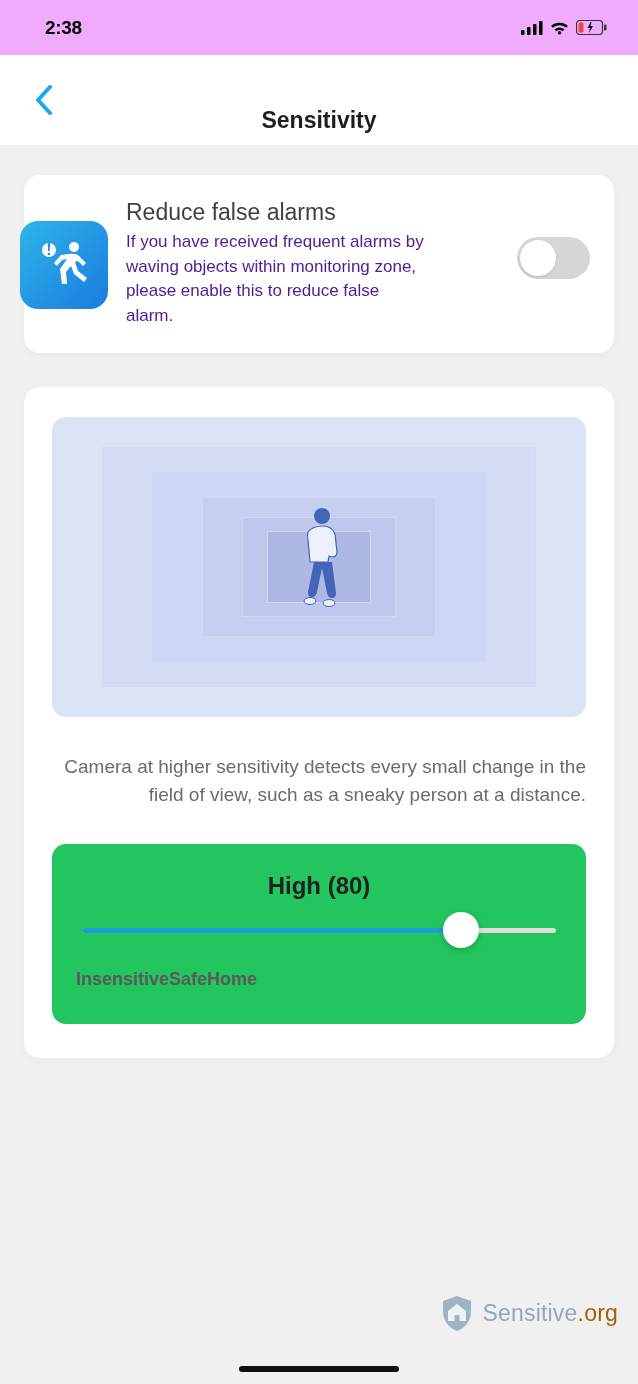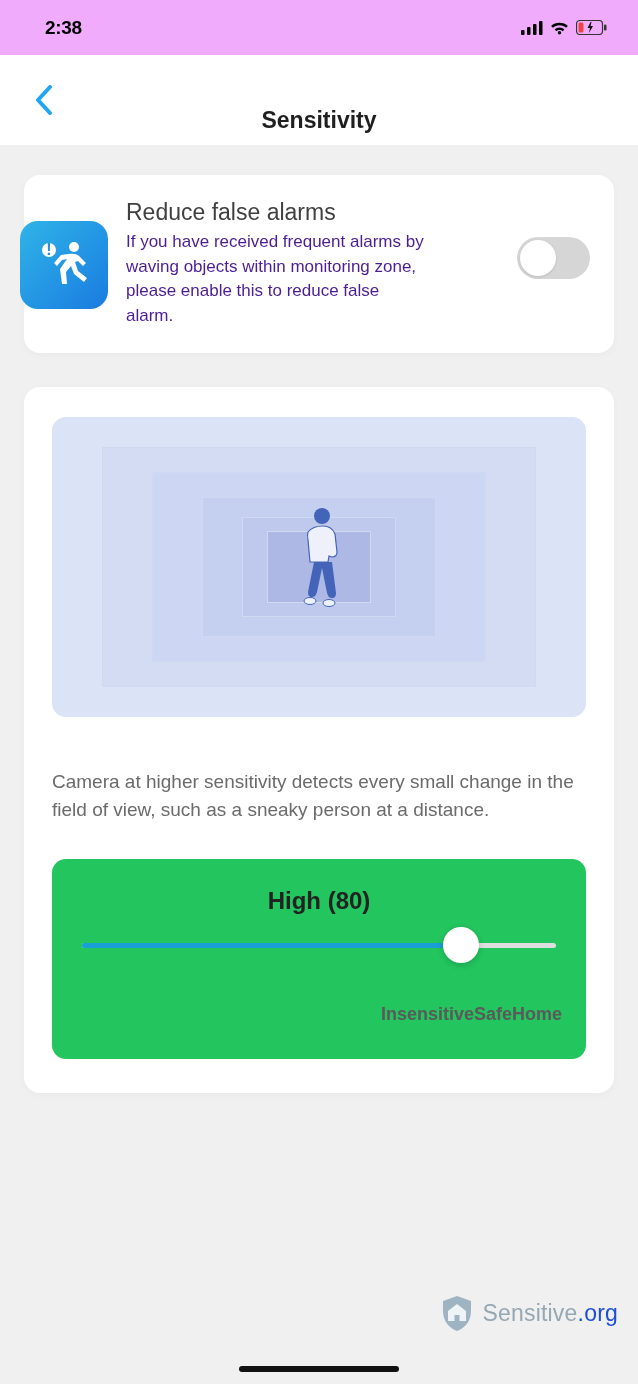--- a/index.html
+++ b/index.html
@@ -28,32 +28,32 @@
     .card2 { padding: 30px 28px 34px; }
     .illus { width: 100%; height: 300px; background: #dbe3f6; border-radius: 14px; position: relative; overflow: hidden; display: flex; align-items: center; justify-content: center; }
     .tunnel-layer { position: absolute; border: 1px solid #cfd9f2; background: rgba(210,220,244,0.3); }
     .l1 { inset: 30px 50px; background: #d4dcf4; }
     .l2 { inset: 55px 100px; background: #cdd6f2; }
     .l3 { inset: 80px 150px; background: #c5cff0; }
     .l4 { inset: 100px 190px; background: #bfc9ee; }
     .l5 { inset: 114px 215px; background: #aeb8e4; }
     .person-svg { position: absolute; left: 50%; top: 47%; transform: translate(-50%,-50%); }
 
-    .card2-text { margin-top: 51px; font-size: 19px; line-height: 1.5; color: #6b6b6b; font-weight: 500; }
+    .card2-text { margin-top: 36px; font-size: 19px; line-height: 1.5; color: #6b6b6b; font-weight: 500; text-align: right; }
 
     .slider-card { margin-top: 34px; background: #22c55e; border-radius: 14px; padding: 28px 24px 34px; }
     .slider-label { text-align: center; font-size: 24px; font-weight: 700; color: #222; margin-bottom: 28px; }
     .slider-track { height: 5px; background: #dedede; border-radius: 3px; position: relative; margin: 0 6px; }
     .slider-fill { position: absolute; left: 0; top: 0; bottom: 0; width: 80%; background: #1a9ed6; border-radius: 3px; }
     .slider-thumb { position: absolute; left: 80%; top: 50%; transform: translate(-50%,-50%); width: 36px; height: 36px; background: #fff; border-radius: 50%; box-shadow: 0 2px 6px rgba(0,0,0,0.18); cursor: pointer; }
-    .slider-ends { display: flex; justify-content: flex-end; margin-top: 56px; font-size: 18px; font-weight: 600; color: #5a5a5a; }
+    .slider-ends { display: flex; justify-content: flex-start; margin-top: 36px; font-size: 18px; font-weight: 600; color: #5a5a5a; }
 
     .watermark { position: absolute; right: 20px; bottom: 52px; display: flex; align-items: center; gap: 8px; color: #95a7b3; font-weight: 500; }
     .wm-text { font-size: 23px; letter-spacing: 0.2px; }
-    .wm-org { color: #1d4ed8; text-align: right; }
+    .wm-org { color: #a16207; text-align: right; }
 
     .home-indicator { position: absolute; bottom: 12px; left: 50%; transform: translateX(-50%); width: 160px; height: 6px; background: #111; border-radius: 3px; }
   </style>
 </head>
 <body>
 
 <div class="status-bar">
   <span class="status-time">2:38</span>
   <div class="status-icons">
     <svg width="22" height="14" viewBox="0 0 22 14">

